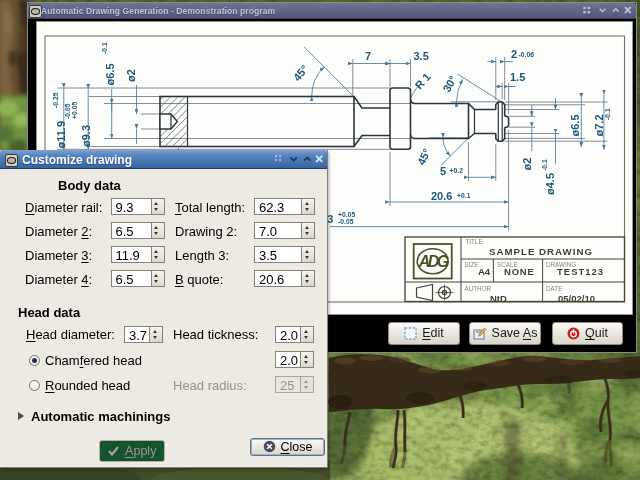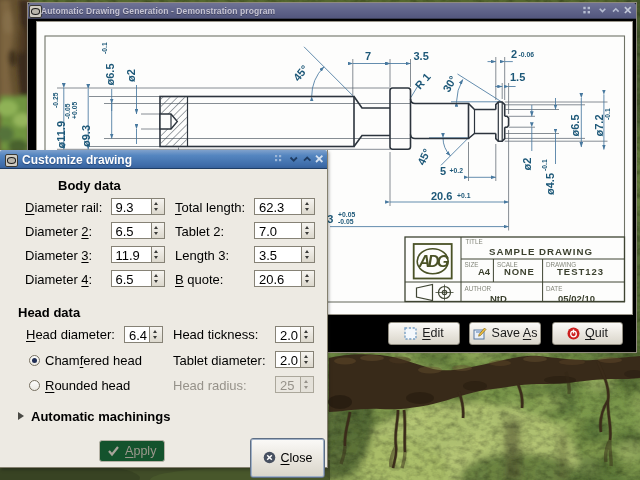--- a/index.html
+++ b/index.html
@@ -477,21 +477,21 @@
         </span>
       </div>
 <div class="lbl" style="left:25px;top:74px;">Diameter <u>2</u>:</div>
 <div class="spin" style="left:110.5px;top:72px;width:54px;height:17px;">
         <span class="v">6.5</span>
         <span class="sb">
           <span class="up"></span>
           <span class="dn"></span>
         </span>
       </div>
-<div class="lbl" style="left:175px;top:74px;">Tablet 2:</div>
+<div class="lbl" style="left:175px;top:74px;">Drawing 2:</div>
 <div class="spin" style="left:254px;top:72px;width:61px;height:17px;padding-left:48px;">
         <span class="v">7.0</span>
         <span class="sb">
           <span class="up"></span>
           <span class="dn"></span>
         </span>
       </div>
 <div class="lbl" style="left:25px;top:98px;">Diameter <u>3</u>:</div>
 <div class="spin" style="left:110.5px;top:96px;width:54px;height:17px;">
         <span class="v">11.9</span>
@@ -519,37 +519,36 @@
 <div class="lbl" style="left:175px;top:122px;"><u>B</u> quote:</div>
 <div class="spin" style="left:254px;top:120px;width:61px;height:17px;">
         <span class="v">20.6</span>
         <span class="sb">
           <span class="up"></span>
           <span class="dn"></span>
         </span>
       </div>
 <div class="lbl" style="left:26px;top:177px;"><u>H</u>ead diameter:</div>
 <div class="spin" style="left:124px;top:176px;width:39px;height:17px;">
-        <span class="v">6.4</span>
+        <span class="v">3.7</span>
         <span class="sb">
           <span class="up"></span>
           <span class="dn"></span>
         </span>
       </div>
 <div class="lbl" style="left:173px;top:177px;">Head tickness:</div>
 <div class="spin" style="left:275px;top:176px;width:39px;height:17px;">
         <span class="v">2.0</span>
         <span class="sb">
           <span class="up"></span>
           <span class="dn"></span>
         </span>
       </div>
 <div class="radio sel" style="left:29px;top:205px;"></div>
 <div class="lbl" style="left:45px;top:203px;">Cham<u>f</u>ered head</div>
-<div class="lbl" style="left:173px;top:203px;">Tablet diameter:</div>
 <div class="spin" style="left:275px;top:201px;width:39px;height:17px;">
         <span class="v">2.0</span>
         <span class="sb">
           <span class="up"></span>
           <span class="dn"></span>
         </span>
       </div>
 <div class="radio" style="left:29px;top:230px;"></div>
 <div class="lbl" style="left:45px;top:228px;"><u>R</u>ounded head</div>
 <div class="lbl dis" style="left:173px;top:228px;">Head radius:</div>
@@ -561,20 +560,20 @@
         </span>
       </div>
 <div class="abs" style="left:18px;top:262px;width:0;height:0;border-top:4px solid transparent;border-bottom:4px solid transparent;border-left:6px solid #4a4a45;"></div>
 <div class="hdr" style="left:31px;top:259px;">Automatic machinings</div>
 <div class="dbtn dis" style="left:98.5px;top:289.5px;width:66.5px;">
         <svg width="13" height="12" viewBox="0 0 13 12">
           <path d="M2,6 L5,9.5 L11,2" fill="none" stroke="#a8a49a" stroke-width="2.2"></path>
         </svg>
         <span><u>A</u>pply</span>
       </div>
-<div class="dbtn" style="left:250px;top:287.5px;width:75px;height:40px;background:linear-gradient(#fbfaf8,#ece9e2 45%,#d9d5ca);border:1px solid #5f6f85;box-shadow:0 0 0 1px #9fb0c6 inset;color:#000;">
+<div class="dbtn" style="left:250px;top:287.5px;width:75px;height:18px;background:linear-gradient(#fbfaf8,#ece9e2 45%,#d9d5ca);border:1px solid #5f6f85;box-shadow:0 0 0 1px #9fb0c6 inset;color:#000;">
         <svg width="13" height="13" viewBox="0 0 13 13">
           <circle cx="6.5" cy="6.5" r="5.8" fill="#475060"></circle>
           <path d="M4.2,4.2 l4.6,4.6 M8.8,4.2 l-4.6,4.6" stroke="#fff" stroke-width="1.5"></path>
         </svg>
         <span><u>C</u>lose</span>
       </div>
 </div>
 </div>
 </body></html>

